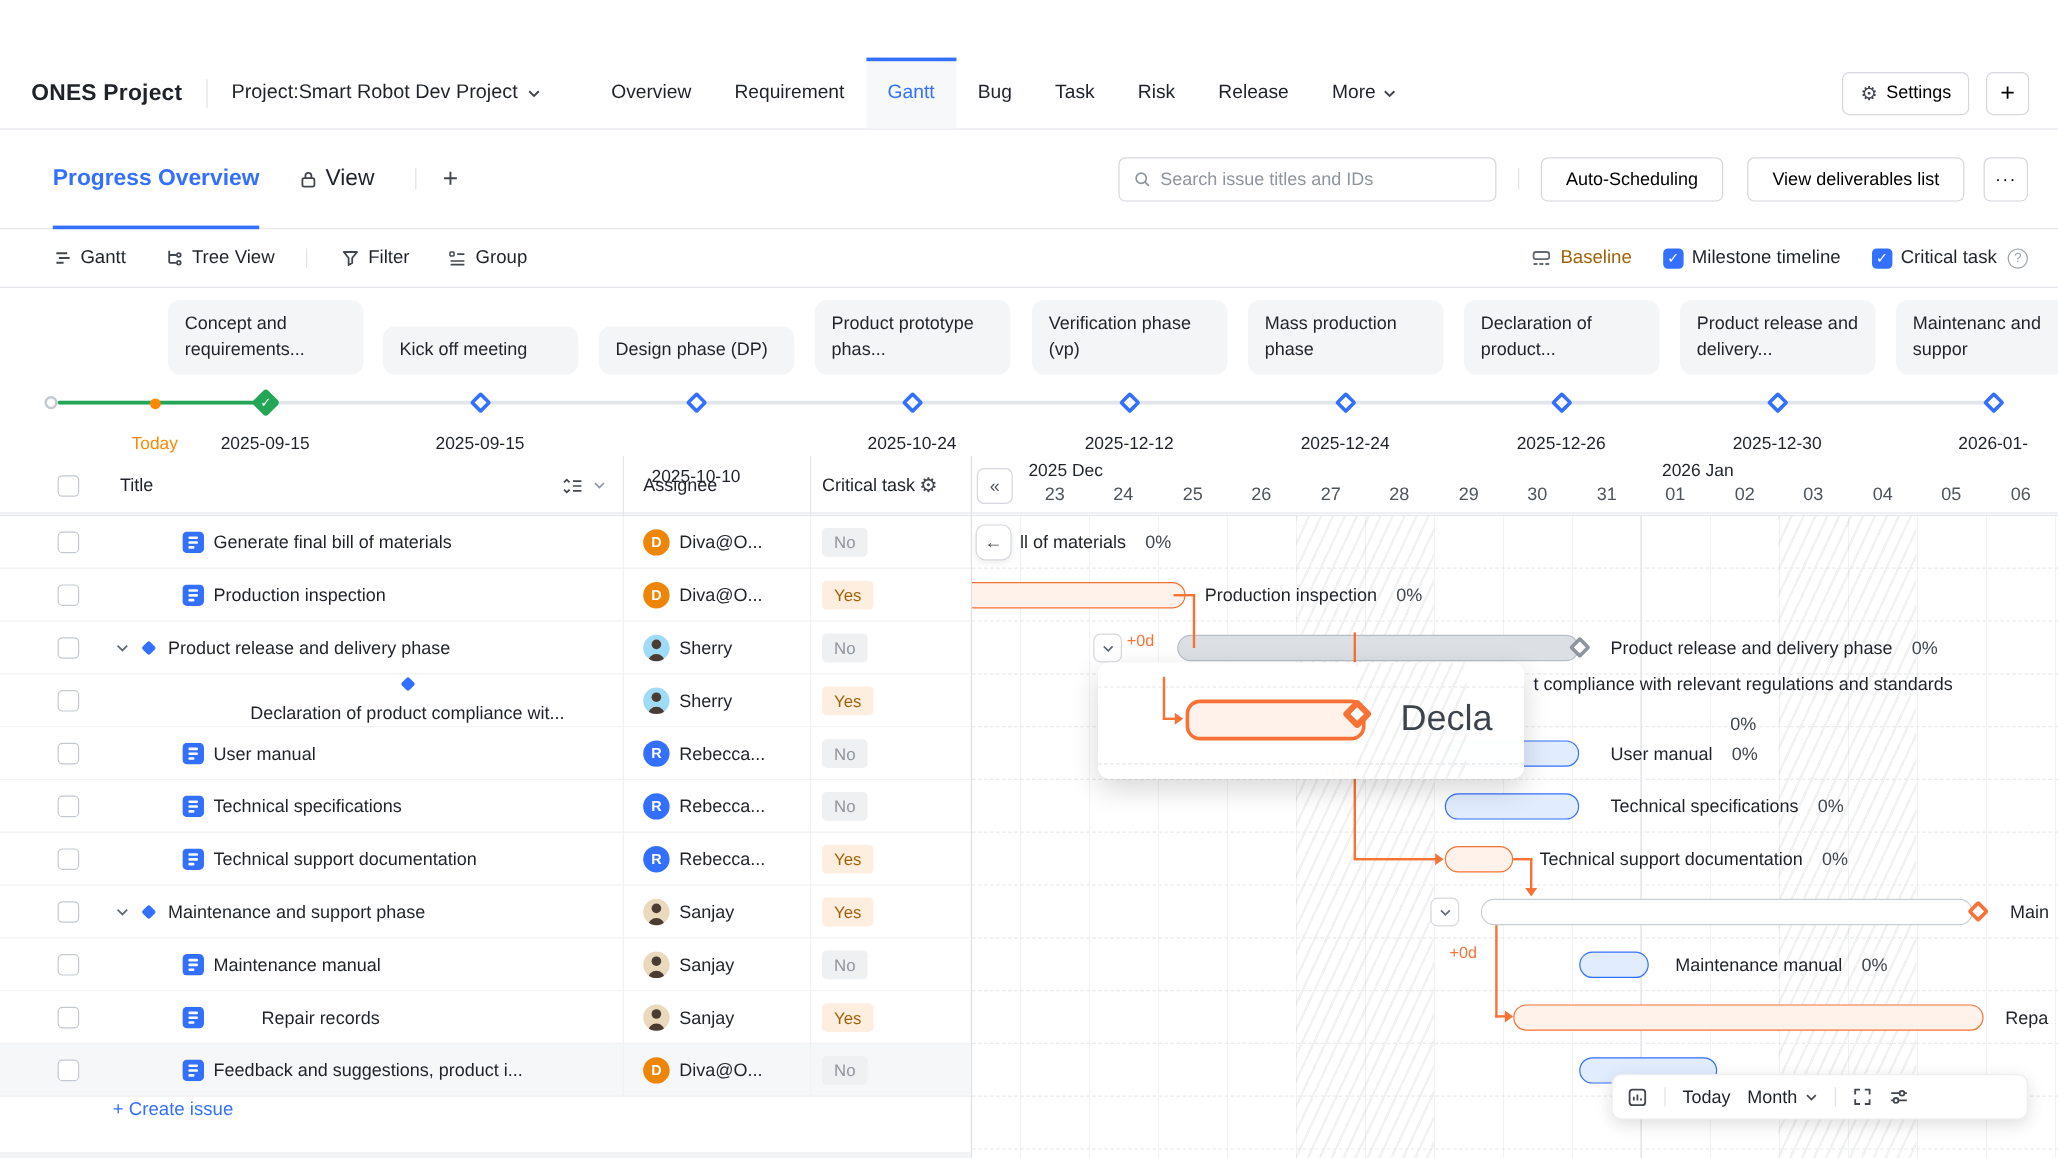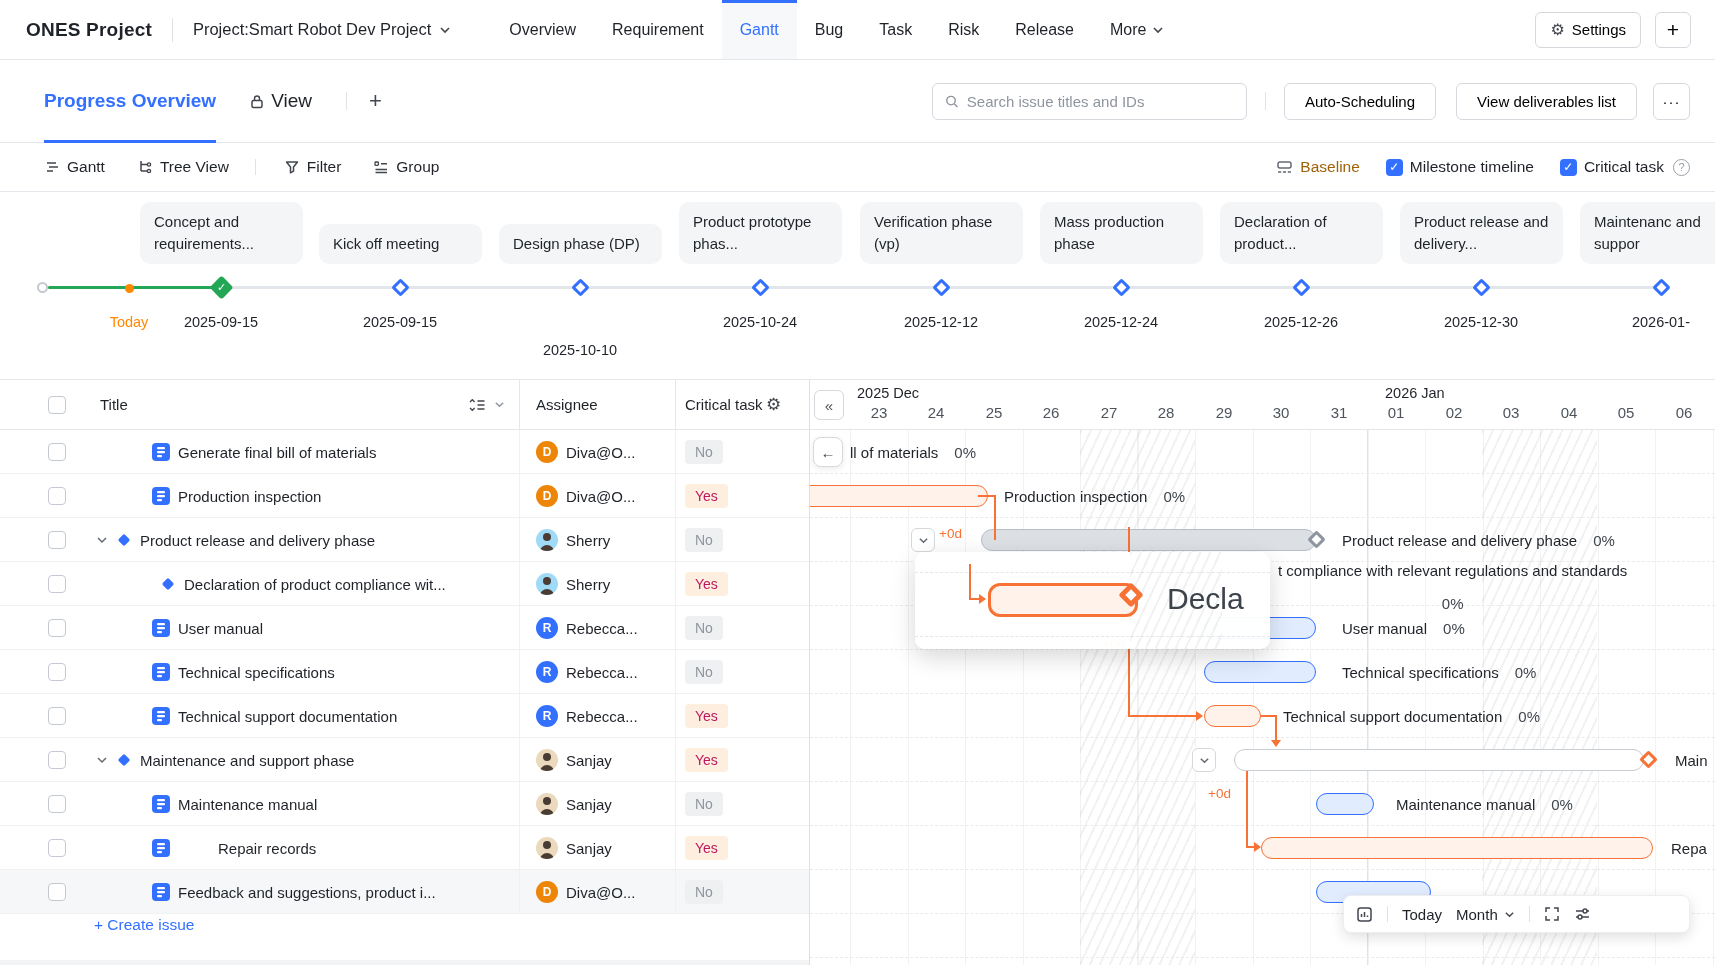--- a/index.html
+++ b/index.html
@@ -2,21 +2,21 @@
 <html><head>
 <meta charset="utf-8">
 <style>
   * { margin:0; padding:0; box-sizing:border-box; }
   html,body { width:1715px; height:965px; }
   body { position:relative; overflow:hidden; background:#fff; color:#1f2329;
          font-family:"Liberation Sans", sans-serif; font-size:15px; }
   .abs { position:absolute; }
 
   
-  .topnav { height:60px; border-bottom:1px solid #e5e6eb; display:flex; align-items:stretch; padding:0 24px 0 26px; }
+  .topnav { height:60px; border-bottom:1px solid #e5e6eb; display:flex; align-items:stretch; padding:0 24px 0 26px;margin-top:48px; }
   .logo { font-size:19px; font-weight:bold; display:flex; align-items:center; letter-spacing:.2px; }
   .nav-div { width:1px; height:24px; background:#e0e2e6; align-self:center; margin:0 20px; }
   .proj { display:flex; align-items:center; gap:8px; font-size:16.5px; cursor:pointer; margin-right:40px; }
   .tab { display:flex; align-items:center; padding:0 18px; font-size:16px; cursor:pointer; gap:6px; position:relative; }
   .tab.active { color:#3370ff; background:#f6f8fa; }
   .tab.active::before { content:""; position:absolute; top:0; left:0; right:0; height:3px; background:#3370ff; }
   .right-actions { margin-left:auto; display:flex; align-items:center; gap:14px; }
   .btn { display:inline-flex; align-items:center; gap:7px; height:36px; padding:0 14px;
          border:1px solid #d5d8dd; border-radius:6px; background:#fff; font-size:15px; cursor:pointer; }
   .btn.square { width:36px; justify-content:center; padding:0; font-size:21px; font-weight:300; }
@@ -62,21 +62,21 @@
   .trow.hl { background:#f6f7f8; }
   .ccell { padding-left:48px; }
   .cb { width:18px; height:18px; border:1.5px solid #c4c9d1; border-radius:4px; background:#fff; display:block; cursor:pointer; }
   .tcell { display:flex; align-items:center; gap:8px; height:44px; overflow:hidden; white-space:nowrap; }
   .tcell.bord { border-left:1px solid #f0f1f2; height:100%; }
   .thead .tcell.bord { border-left:1px solid #e5e6eb; }
   .asg { padding-left:16px; }
   .crit { padding-left:9px; }
   .badge { height:24px; padding:0 10px; border-radius:4px; font-size:14px; display:inline-flex; align-items:center; }
   .badge.no { background:#eff0f1; color:#8f959e; }
-  .badge.yes { background:#fdeee0; color:#be185d; }
+  .badge.yes { background:#fdeee0; color:#a16207; }
   .av { width:22px; height:22px; border-radius:50%; color:#fff; font-size:12px; font-weight:bold; display:inline-flex; align-items:center; justify-content:center; flex:none; }
   .av.o { background:#ed8507; } .av.b { background:#3370ff; }
   .av.photo { position:relative; overflow:hidden; }
   .av.sherry { background:#9fdbf7; } .av.sanjay { background:#ead9bd; }
   .av.photo::before { content:""; position:absolute; top:4px; left:7px; width:8px; height:8px; border-radius:50%; background:#4a3b33; }
   .av.photo::after { content:""; position:absolute; bottom:-2px; left:4px; width:14px; height:8px; border-radius:7px 7px 0 0; background:#4a3b33; }
   .chev { flex:none; }
   .create { position:absolute; left:94px; top:536px; color:#3370ff; font-size:15.5px; cursor:pointer; }
   .lgrid-bottom { position:absolute; left:0; right:0; top:580px; bottom:0; background:#f2f3f5; }
 
@@ -380,21 +380,21 @@
         </div>
       <div class="tcell bord crit">
           <span class="badge no">No</span>
         </div>
     </div>
 
     <div class="trow">
       <div class="ccell">
           <span class="cb"></span>
         </div>
-      <div class="tcell" style="padding-left:70px;">
+      <div class="tcell" style="padding-left:70px;flex-direction:column;">
         <svg width="16" height="16" viewBox="0 0 18 18">
             <rect x="4" y="4" width="10" height="10" rx="2" transform="rotate(45 9 9)" fill="#3370ff"></rect>
           </svg>
         <span>Declaration of product compliance wit...</span>
       </div>
       <div class="tcell bord asg">
           <span class="av photo sherry"></span>
           <span>Sherry</span>
         </div>
       <div class="tcell bord crit">

